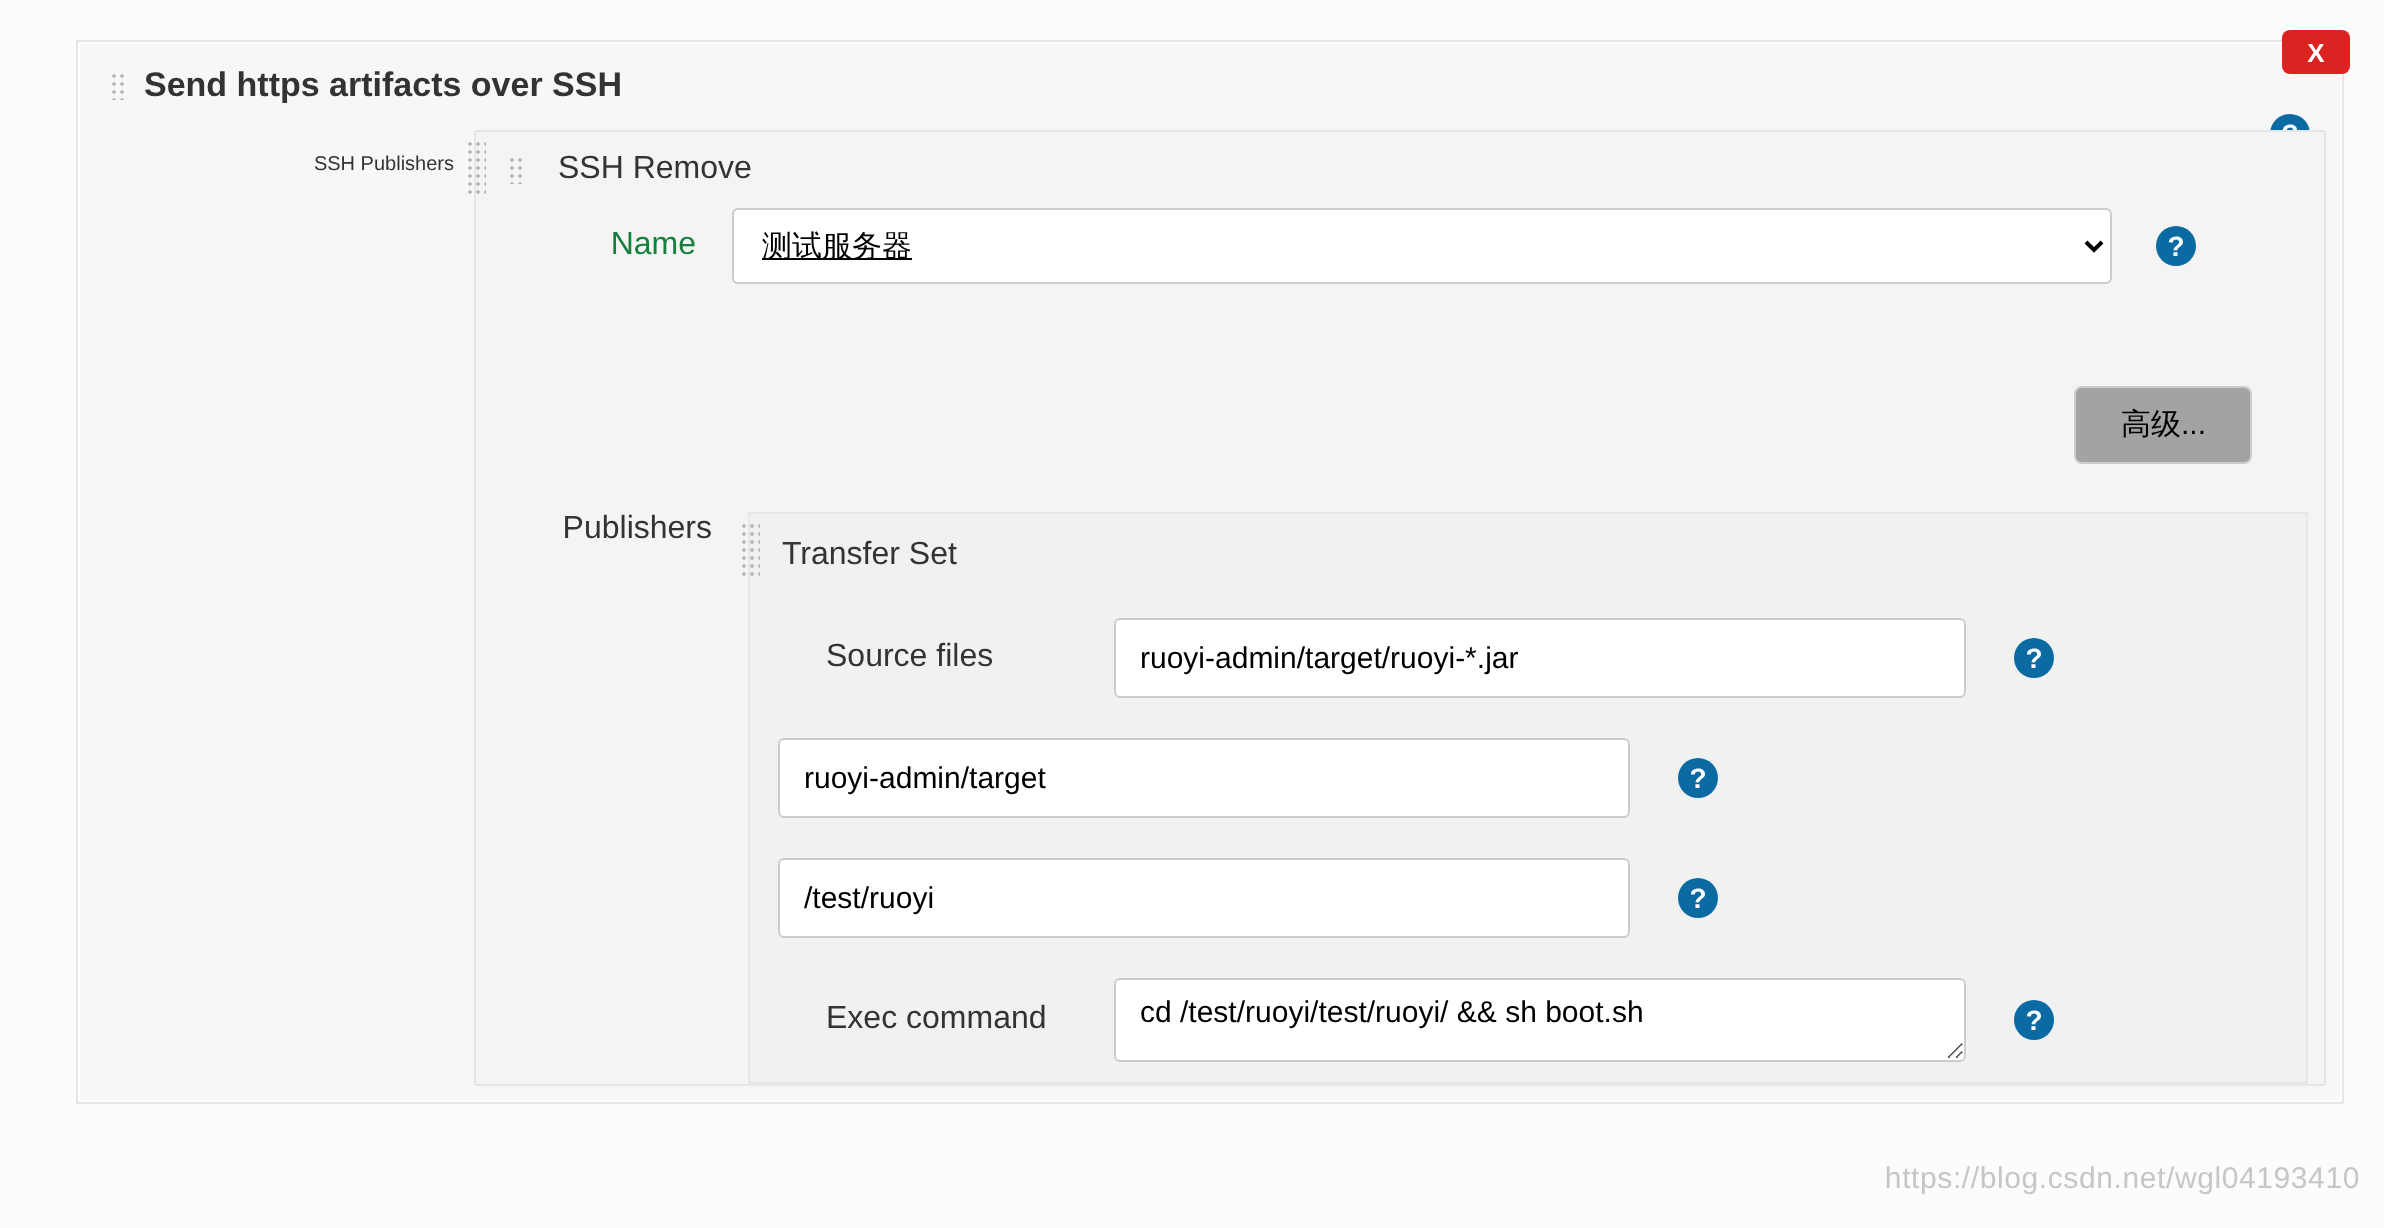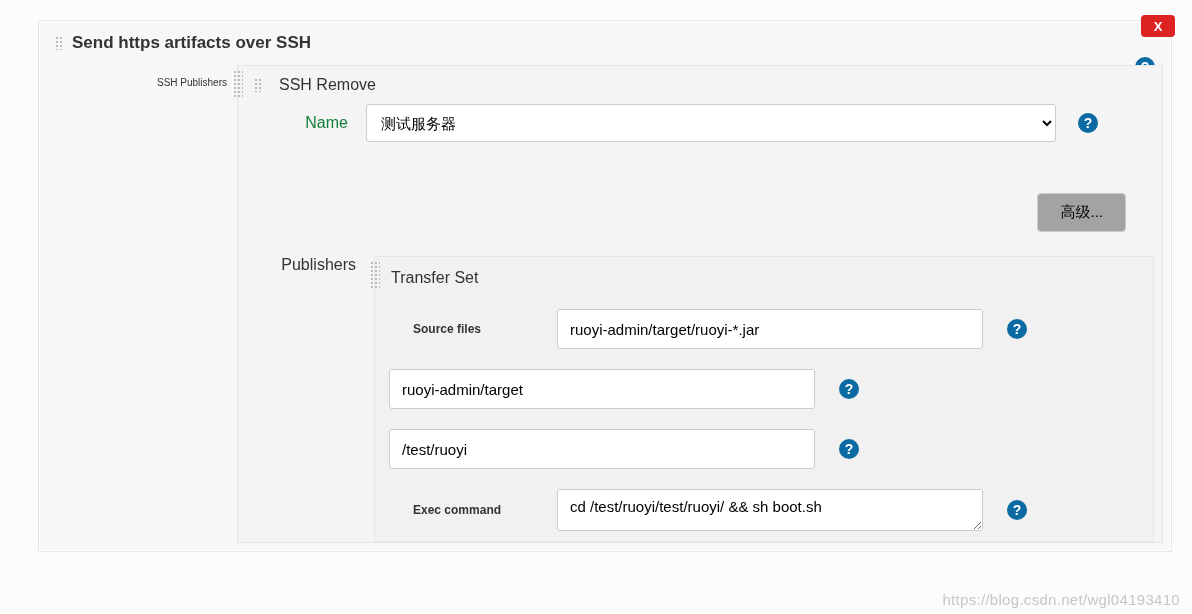--- a/index.html
+++ b/index.html
@@ -14,35 +14,35 @@
   .body { display: flex; padding: 0 0 0 0; }
   .lbl-col { width: 198px; text-align: right; padding: 12px 10px 0 0; color: #333; font-size: 10px; }
   .pub-box { flex: 1; border: 1px solid #e6e6e6; margin: 0 8px 8px 0; background: #f4f4f4; position: relative; }
   .pub-grip { position:absolute; left:-5px; top:4px; }
   .grip-v { display:inline-block; width:10px; height:28px; background-image: radial-gradient(#bbb 1px, transparent 1px); background-size: 4px 4px; }
   .srv-hdr { padding: 10px 16px 0 16px; display:flex; align-items:center; gap:8px; }
   .srv-title { font-size: 16px; }
   .row { display: flex; align-items: center; padding: 10px 10px 14px 0; }
   .row .rlabel { width: 128px; text-align: right; padding-right: 18px; font-size: 16px; color: #15803d; }
   .select-wrap { flex: 1; max-width: 690px; }
-  select.nm { width: 100%; height: 38px; border: 1px solid #ccc; border-radius: 3px; padding: 0 10px; font-size: 15px; background: #fff; }
+  select.nm { width: 100%; height: 38px; border: 1px solid #ccc; border-radius: 3px; padding: 0 10px; font-size: 15px; background: #fff; text-decoration: underline; }
   .row-help { margin-left: 22px; }
   .adv-row { display:flex; justify-content:flex-end; padding: 14px 36px 20px 0; }
   .btn-adv { background:#a3a3a3; border:1px solid #ccc; border-radius:4px; padding:9px 22px; font-size:15px; cursor:pointer;margin-top:23px; }
   .trans-row { display:flex; padding-top:4px; }
   .trans-lbl { width:128px; text-align:right; padding-right:10px; font-size:16px; }
   .trset-box { flex:1; border:1px solid #e6e6e6; background:#f1f1f1; margin:0 8px 0 8px; position:relative; }
   .trset-grip{ position:absolute; left:-5px; top:4px;}
   .trset-hdr { padding:12px 16px; font-size:16px; }
   .trow { display:flex; align-items:center; padding:10px 14px; }
-  .trow .tlabel { width:168px; text-align:left; padding-left:24px; font-size:12px;font-weight:bold; }
+  .trow .tlabel { width:168px; text-align:left; padding-left:24px; font-size:16px; }
   .trow input.tin, .trow textarea.tin { flex:1; max-width:426px; height:40px; border:1px solid #ccc; border-radius:3px; padding:8px 12px; font-size:15px; background:#fff; font-family:inherit; }
   .trow textarea.tin { resize: both; height:42px; }
   .trow .thelp { margin-left:24px; }
-  .watermark { position: fixed; bottom: 6px; right: 12px; color: #c6c6c6; font-size: 15px; letter-spacing: 0.3px; }
+  .watermark { position: fixed; bottom: 16px; right: 12px; color: #c6c6c6; font-size: 15px; letter-spacing: 0.3px; }
 </style>
 </head>
 <body>
 
 <div class="outer">
   <div class="close-x">X</div>
 
   <div class="hdr">
     <span class="grip"></span>
     <span class="hdr-title">Send https artifacts over SSH</span>

